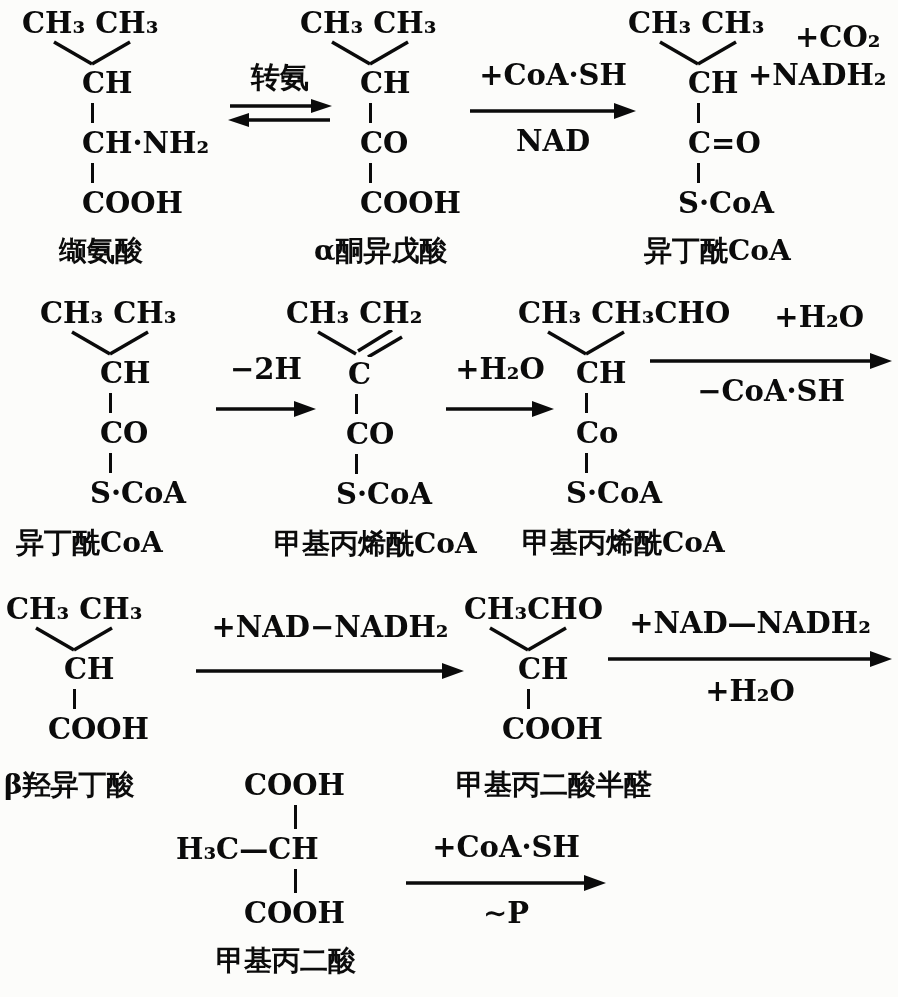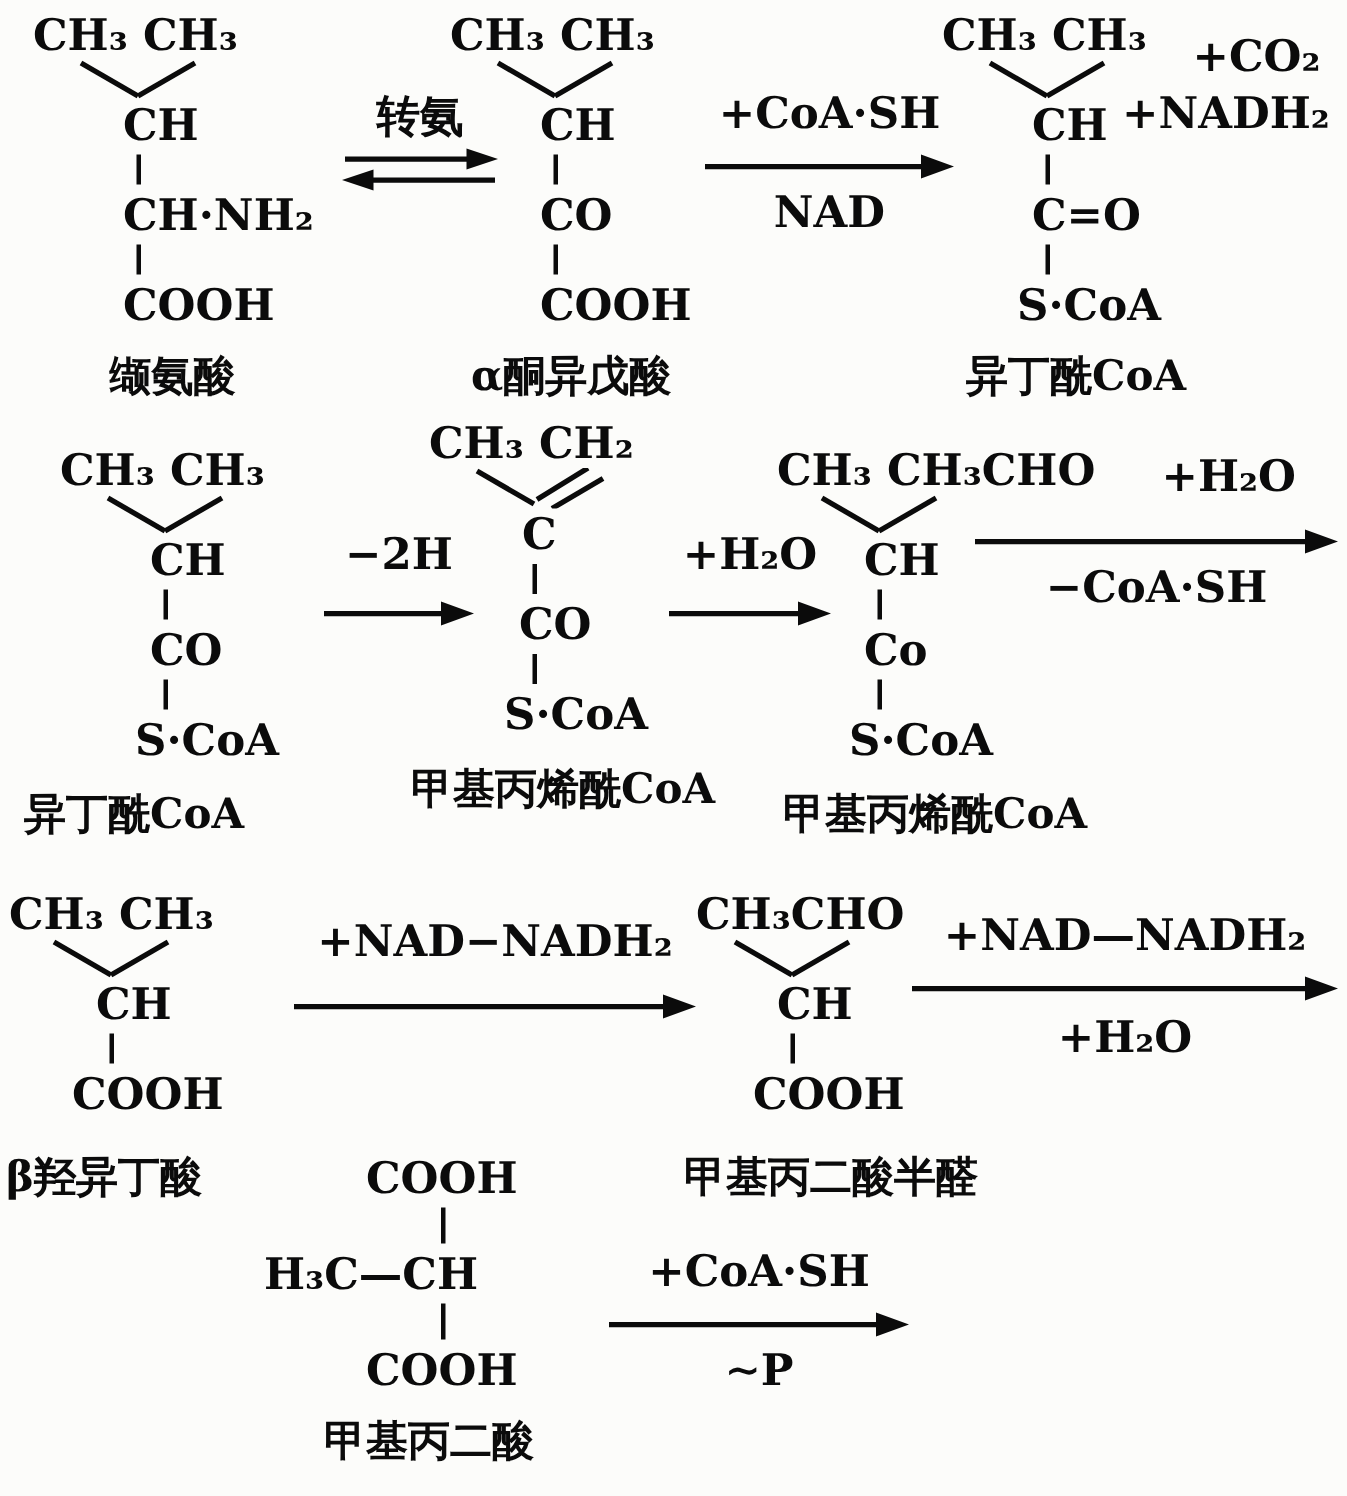--- a/index.html
+++ b/index.html
@@ -26,21 +26,21 @@
   <div class="f">CH₃ CH₃</div>
   <svg width="92" height="26" style="margin-left:24px;">
       <line x1="8" y1="2" x2="46" y2="24"></line>
       <line x1="84" y1="2" x2="46" y2="24"></line>
     </svg>
   <div class="f" style="margin-left:60px;">CH</div>
   <div class="vbond" style="margin-left:69px;"></div>
   <div class="f" style="margin-left:60px;">CH·NH₂</div>
   <div class="vbond" style="margin-left:69px;"></div>
   <div class="f" style="margin-left:60px;">COOH</div>
-  <div class="label" style="margin-left:51px;margin-top:14px;">缬氨酸</div>
+  <div class="label" style="margin-left:37px;margin-top:14px;">缬氨酸</div>
 </div>
 
 <div class="rx" style="left:228px;top:60px;width:104px;">
   <div class="f">转氨</div>
   <svg width="104" height="34" style="margin-top:2px;">
     <line x1="2" y1="10" x2="86" y2="10"></line>
       <polygon points="104,10 83,3 83,17"></polygon>
     <line x1="18" y1="24" x2="102" y2="24"></line>
       <polygon points="0,24 21,17 21,31"></polygon>
   </svg>
@@ -101,21 +101,21 @@
 </div>
 
 <div class="rx" style="left:214px;top:352px;width:104px;">
   <div class="f">−2H</div>
   <svg width="100" height="22" style="margin-top:12px;">
       <line x1="0" y1="11" x2="80" y2="11"></line>
       <polygon points="100,11 78,3 78,19"></polygon>
     </svg>
 </div>
 
-<div class="mol" style="left:286px;top:278px;">
+<div class="mol" style="left:286px;top:296px;">
   <div class="f">CH₃ CH₂</div>
   <svg width="96" height="27" style="margin-left:24px;">
     <line x1="8" y1="2" x2="46" y2="24"></line>
     <line x1="82" y1="0" x2="48" y2="21"></line>
     <line x1="92" y1="7" x2="58" y2="27"></line>
   </svg>
   <div class="f" style="margin-left:62px;">C</div>
   <div class="vbond" style="margin-left:69px;"></div>
   <div class="f" style="margin-left:60px;">CO</div>
   <div class="vbond" style="margin-left:69px;"></div>

